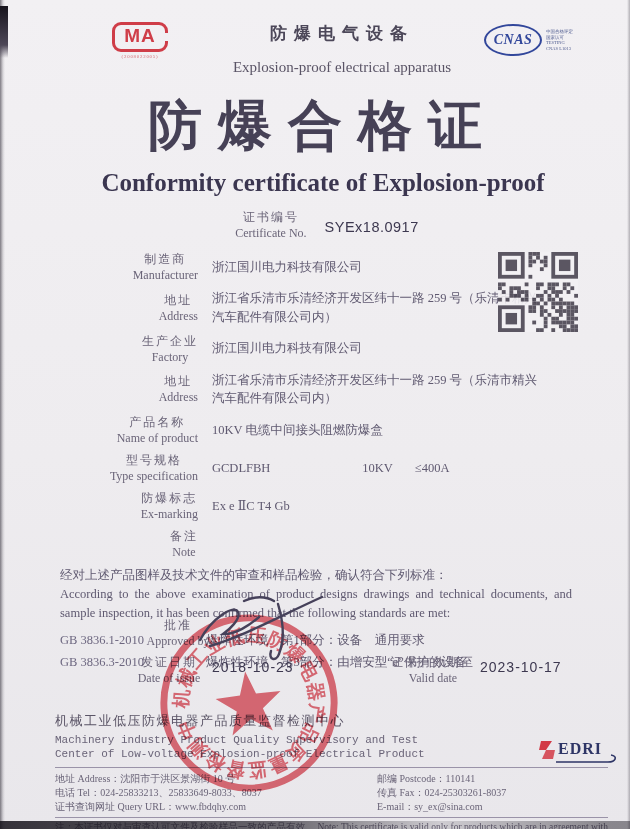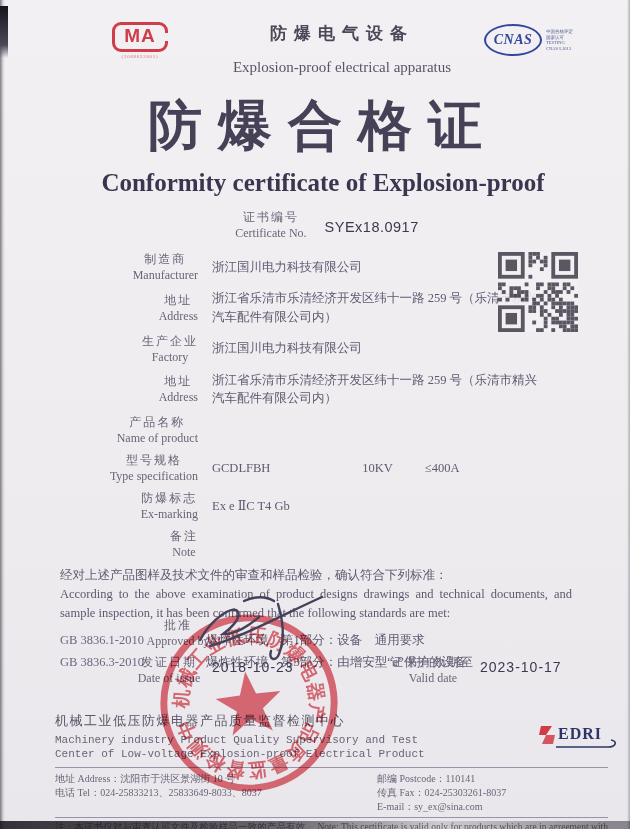--- a/index.html
+++ b/index.html
@@ -51,21 +51,21 @@
   .certno-val{align-self:center;padding-top:4px;font-size:14.5px;letter-spacing:.5px;color:#3d3850;
     font-family:"Liberation Sans","DejaVu Sans",sans-serif;}
 
   
   .fields{margin:10px 55px 0 50px;}
   .frow{display:flex;align-items:center;margin-bottom:6px;}
   .frow .flabel{width:148px;display:flex;justify-content:flex-end;}
   .frow .fvalue{padding-left:14px;font-size:12.5px;color:#5f5970;max-width:340px;line-height:1.5;}
   .frow.wide .fvalue{max-width:none;}
   .ts-row{display:flex;align-items:center;}
-  .ts-rating{margin-left:92px;} .ts-current{margin-left:32px;}
+  .ts-rating{margin-left:92px;} .ts-current{margin-left:22px;}
   .std-row{display:flex;align-items:center;}
   .std-drawing-label{margin-left:92px;}
   .std-drawing-val{margin-left:14px;font-size:12.5px;color:#5f5970;}
   .note-row{min-height:26px;}
 
   .qr{position:absolute;left:498px;top:250px;width:80px;height:84px;opacity:.88;}
   .qr svg{width:100%;height:100%;}
 
   
   .statement{margin:4px 58px 0 60px;font-size:12.5px;line-height:1.5;color:#5f5970;}
@@ -86,21 +86,21 @@
   .signature{position:absolute;left:192px;top:-24px;width:140px;height:80px;z-index:6;}
 
   .stamp{position:absolute;left:150px;top:604px;width:198px;height:198px;
     transform:rotate(-7deg);opacity:.82;mix-blend-mode:multiply;z-index:5;}
 
   
   .footer{position:absolute;left:55px;right:22px;top:712px;z-index:4;}
   .org-cn{font-size:13px;letter-spacing:1.5px;color:#5a5466;}
   .org-en{font-family:"Liberation Mono","DejaVu Sans Mono",monospace;
     font-size:11px;line-height:1.3;color:#6a6478;margin-top:3px;}
-  .sedri{position:absolute;right:6px;top:13px;display:flex;align-items:flex-start;gap:2px;}
+  .sedri{position:absolute;right:6px;top:28px;display:flex;align-items:flex-start;gap:2px;}
   .sedri-text{font-size:16px;font-weight:bold;color:#2e3566;letter-spacing:1px;line-height:1;}
   .hr{border:none;border-top:1.5px solid #9a93a8;margin:5px 0 4px 0;}
   .hr2{border:none;border-top:1.5px solid #9a93a8;margin:3px 0 3px 0;}
   .contact{display:flex;font-size:10px;line-height:1.4;color:#6a6478;}
   .contact .col-l{width:322px;flex:0 0 auto;}
   .contact .col-r{flex:1;}
   .footnote{font-size:9.5px;line-height:1.35;color:#6a6478;text-align:justify;}
 </style>
 </head>
 <body>
@@ -189,20 +189,21 @@
       <div class="fvalue">浙江省乐清市乐清经济开发区纬十一路 259 号（乐清市精兴汽车配件有限公司内）</div>
     </div>
 
     <div class="frow wide">
       <div class="flabel">
           <div class="lbl2">
         <div class="cn">产品名称</div>
         <div class="en">Name of product</div>
       </div>
         </div>
+      <div class="fvalue">10KV 电缆中间接头阻燃防爆盒</div>
     </div>
 
     <div class="frow wide">
       <div class="flabel">
           <div class="lbl2">
         <div class="cn">型号规格</div>
         <div class="en">Type specification</div>
       </div>
         </div>
       <div class="fvalue ts-row">
@@ -438,20 +439,21 @@
         </svg>
       </span>
     </div>
 
     <hr class="hr">
 
     <div class="contact">
       <div class="col-l">
         <div><span>地址 Address：</span><span>沈阳市于洪区景湖街 10 号</span></div>
         <div><span>电话 Tel：</span><span>024-25833213、25833649-8033、8037</span></div>
+        <div><span>证书查询网址 Query URL：</span><span>www.fbdqhy.com</span></div>
       </div>
       <div class="col-r">
         <div><span>邮编 Postcode：</span><span>110141</span></div>
         <div><span>传真 Fax：</span><span>024-25303261-8037</span></div>
         <div><span>E-mail：</span><span>sy_ex@sina.com</span></div>
       </div>
     </div>
 
     <hr class="hr2">
 

